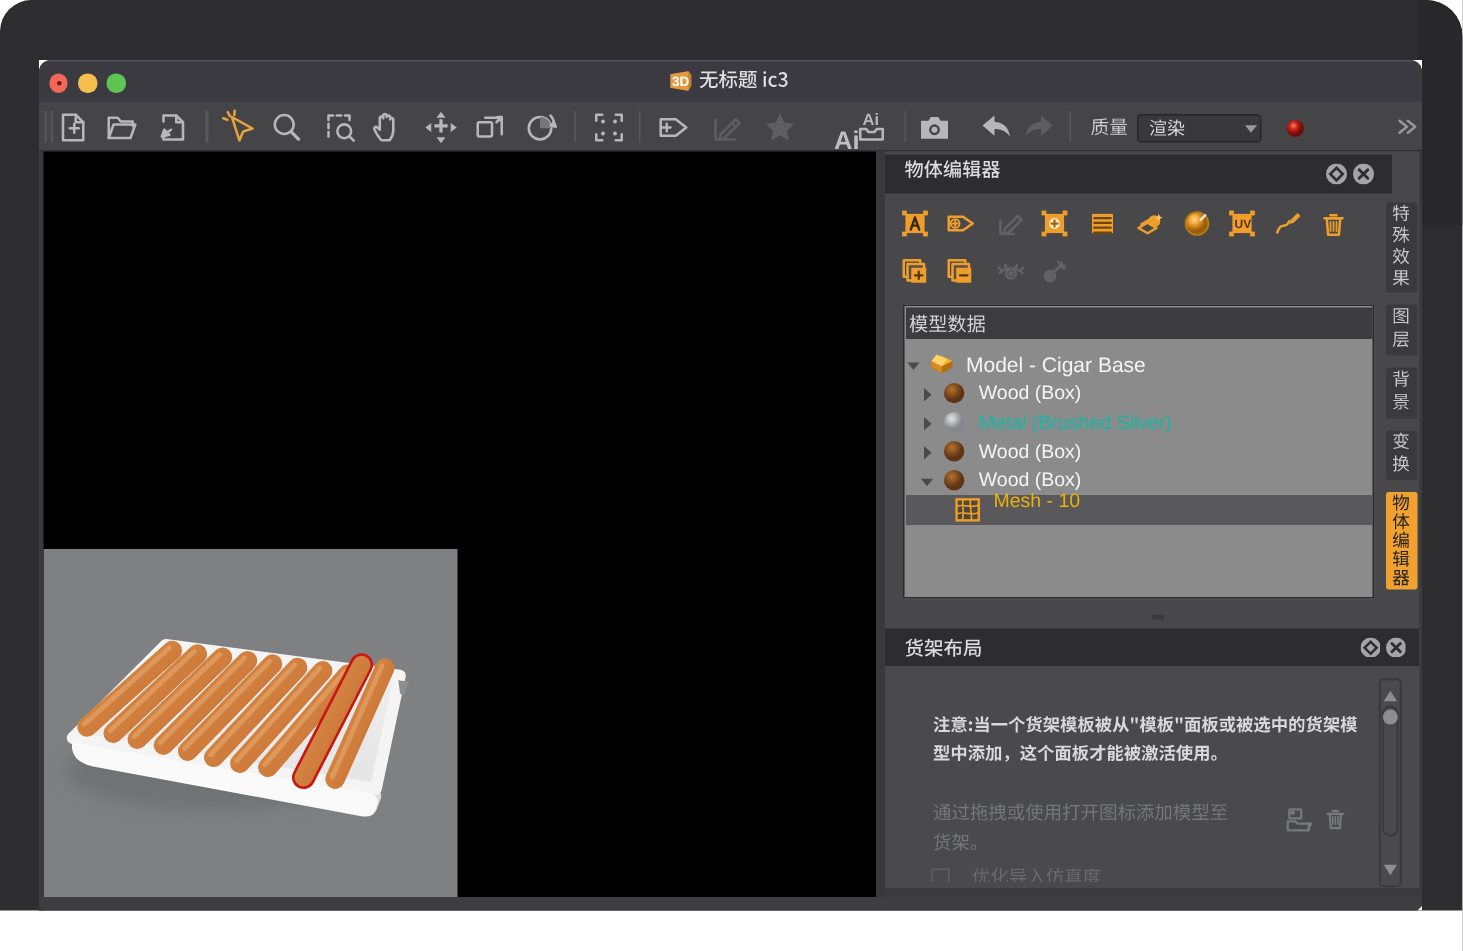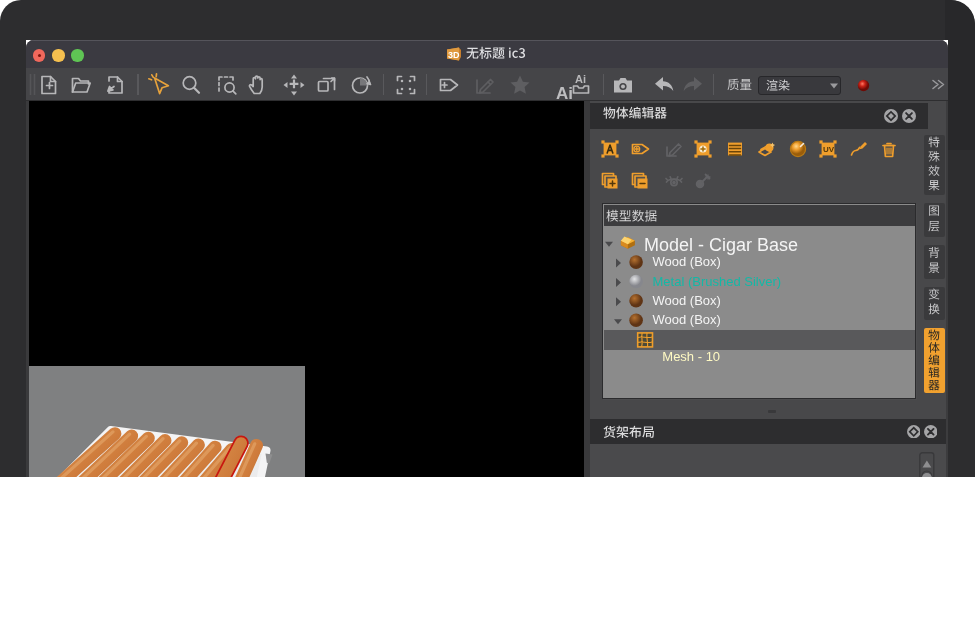--- a/index.html
+++ b/index.html
@@ -1,15 +1,15 @@
 <!DOCTYPE html>
 <html><head><meta charset="utf-8"><style>
 *{margin:0;padding:0;box-sizing:border-box}
 html,body{width:975px;height:634px;background:#fff;font-family:"Liberation Sans",sans-serif;overflow:hidden}
-#page{position:relative;width:975px;height:477px;overflow:hidden}
+#page{position:relative;width:975px;height:607px;overflow:hidden}
 .abs{position:absolute}
 </style></head><body>
 <div id="page">
 <div class="abs" style="left:0;top:0;width:975px;height:634px;background:#2d2d2f;border-radius:21px 25px 0 0"></div>
 <div class="abs" style="left:945px;top:0;width:30px;height:150px;background:#28282a;border-radius:0 24px 0 0"></div>
 <div class="abs" style="left:26px;top:40px;width:922px;height:578px;background:#fff"></div>
 <div id="win" class="abs" style="left:26px;top:40px;width:922px;height:578px;background:#48484a;border-radius:8px;overflow:hidden">
 <div class="abs" style="left:0;top:0;width:922px;height:28px;background:#3b3a41;border-top:1px solid #55545b"></div>
 <div class="abs" style="left:7.0px;top:9.2px;width:12.4px;height:12.4px;border-radius:50%;background:#f0685c"></div>
 <div class="abs" style="left:11.6px;top:13.8px;width:3.2px;height:3.2px;border-radius:50%;background:#7e150d"></div>
@@ -323,26 +323,26 @@
         <radialGradient id="sp3" cx="38%" cy="32%">
           <stop offset="0%" stop-color="#b5712f"></stop>
           <stop offset="100%" stop-color="#5f3415"></stop>
         </radialGradient>
         <circle cx="46.10000000000002" cy="219.2" r="6.8" fill="url(#sp3)"></circle>
         <g transform="translate(55.10000000000002,238.89999999999998)">
           <rect x="-7.4" y="-7" width="14.8" height="14" fill="#4c4a38" stroke="#ef9e2c" stroke-width="1.6"></rect>
 <path d="M-7,-2.5 C-3,-4 3,-1 7,-3 M-7,2.5 C-2,1 2,4 7,2 M-3,-7 C-4,-2 -2,2 -3.5,7 M2,-7 C1,-3 3,3 2.5,7" stroke="#ef9e2c" stroke-width="1.1" fill="none"></path>
         </g>
       </svg>
-<div class="abs" style="left:618px;top:194.9px;font-size:18px;color:#f4f4f4;white-space:nowrap">Model - Cigar Base</div>
+<div class="abs" style="left:618px;top:194.9px;font-size:14px;color:#f4f4f4;white-space:nowrap">Model - Cigar Base</div>
 <div class="abs" style="left:626.5px;top:214.3px;font-size:13px;color:#f4f4f4;white-space:nowrap">Wood (Box)</div>
 <div class="abs" style="left:626.5px;top:233.7px;font-size:13px;color:#14b8a6;white-space:nowrap">Metal (Brushed Silver)</div>
 <div class="abs" style="left:626.5px;top:253.0px;font-size:13px;color:#f4f4f4;white-space:nowrap">Wood (Box)</div>
 <div class="abs" style="left:626.5px;top:272.4px;font-size:13px;color:#f4f4f4;white-space:nowrap">Wood (Box)</div>
-<div class="abs" style="left:636.3px;top:309px;font-size:13px;color:#fef9c3;white-space:nowrap">Mesh - 10</div>
+<div class="abs" style="left:636.3px;top:286px;font-size:13px;color:#eab308;white-space:nowrap">Mesh - 10</div>
 <div class="abs" style="left:897.5px;top:94.5px;width:21px;height:60.5px;background:#3a3a3c;border-radius:2px"></div>
 <svg style="position:absolute;left:0;top:0;overflow:visible" width="1" height="1">
         <path transform="translate(902.1,106.4)" d="M5.4 -2.5C6 -1.9 6.6 -1.1 6.8 -0.6L7.6 -1C7.3 -1.6 6.6 -2.3 6.1 -2.9ZM7.6 -9.9V-8.6H5.3V-7.8H7.6V-6.3H4.6V-5.5H9V-4.1H4.8V-3.2H9V-0.2C9 0 9 0.1 8.8 0.1C8.6 0.1 7.9 0.1 7.2 0.1C7.4 0.3 7.5 0.7 7.5 0.9C8.4 0.9 9 0.9 9.4 0.8C9.8 0.6 9.9 0.4 9.9 -0.2V-3.2H11.2V-4.1H9.9V-5.5H11.3V-6.3H8.4V-7.8H10.8V-8.6H8.4V-9.9ZM1.1 -9C1 -7.5 0.8 -6 0.5 -5C0.6 -4.9 1 -4.7 1.1 -4.6C1.3 -5.2 1.5 -5.9 1.6 -6.6H2.5V-3.7C1.8 -3.5 1.1 -3.3 0.6 -3.2L0.7 -2.3L2.5 -2.9V0.9H3.4V-3.1L4.6 -3.5L4.5 -4.4L3.4 -4V-6.6H4.5V-7.5H3.4V-9.9H2.5V-7.5H1.7C1.8 -7.9 1.8 -8.4 1.9 -8.9Z" fill="#c9c9cb"></path>
         <path transform="translate(902.1,120.8)" d="M7.7 -9.8V-7.7H6.5C6.6 -8.2 6.7 -8.7 6.8 -9.2L6 -9.3C5.8 -8 5.4 -6.7 4.7 -5.8L4.9 -6.8L4.4 -7L4.2 -6.9H2.5C2.7 -7.5 2.8 -8 2.9 -8.6H5.2V-9.4H0.6V-8.6H2.1C1.7 -6.7 1.2 -5 0.3 -3.9C0.5 -3.7 0.8 -3.4 0.9 -3.2C1.5 -4 1.9 -5 2.3 -6.1H4C3.9 -5.2 3.7 -4.4 3.5 -3.7C3.1 -4 2.5 -4.4 2.1 -4.6L1.6 -3.9C2.1 -3.6 2.7 -3.2 3.2 -2.9C2.5 -1.4 1.7 -0.4 0.6 0.2C0.8 0.4 1.1 0.7 1.2 0.9C2.9 -0.2 4.2 -2.3 4.7 -5.7C4.9 -5.5 5.2 -5.4 5.4 -5.3C5.7 -5.7 5.9 -6.3 6.2 -6.9H7.7V-4.8H4.8V-4H7.2C6.5 -2.6 5.2 -1.3 4 -0.6C4.2 -0.5 4.5 -0.2 4.6 0.1C5.7 -0.7 6.9 -1.9 7.7 -3.3V1H8.5V-3.5C9.1 -2.1 10 -0.8 10.9 -0.1C11.1 -0.3 11.4 -0.6 11.6 -0.8C10.6 -1.4 9.6 -2.7 9 -4H11.3V-4.8H8.5V-6.9H10.8V-7.7H8.5V-9.8Z" fill="#c9c9cb"></path>
         <path transform="translate(902.1,135.1)" d="M2 -7.1C1.6 -6.2 1 -5.2 0.4 -4.5C0.6 -4.4 0.9 -4.1 1 -4C1.7 -4.7 2.3 -5.8 2.8 -6.9ZM3.9 -6.8C4.5 -6.1 5 -5.3 5.3 -4.7L6 -5.1C5.7 -5.7 5.1 -6.5 4.6 -7.1ZM2.4 -9.6C2.7 -9.2 3.1 -8.6 3.2 -8.2H0.7V-7.4H6.1V-8.2H3.4L4 -8.5C3.9 -8.9 3.5 -9.5 3.1 -9.9ZM1.6 -4.2C2.1 -3.8 2.6 -3.3 3.1 -2.7C2.4 -1.6 1.5 -0.6 0.4 0C0.6 0.2 1 0.5 1.1 0.6C2.1 -0 2.9 -0.9 3.6 -2C4.1 -1.4 4.6 -0.8 4.8 -0.3L5.5 -0.8C5.2 -1.4 4.7 -2.1 4.1 -2.8C4.4 -3.5 4.7 -4.2 4.9 -5L4.1 -5.2C3.9 -4.6 3.7 -4 3.5 -3.5C3.1 -3.9 2.7 -4.4 2.3 -4.7ZM7.8 -6.9H9.7C9.5 -5.4 9.1 -4 8.6 -2.9C8.1 -3.9 7.7 -5 7.5 -6.1ZM7.6 -9.9C7.3 -7.8 6.7 -5.8 5.7 -4.5C5.9 -4.4 6.2 -4 6.3 -3.8C6.5 -4.2 6.8 -4.5 7 -4.9C7.3 -3.9 7.6 -2.9 8.1 -2.1C7.4 -1.1 6.4 -0.3 5.2 0.3C5.4 0.5 5.7 0.8 5.8 1C6.9 0.4 7.8 -0.4 8.5 -1.3C9.1 -0.4 9.9 0.4 10.8 0.9C10.9 0.7 11.2 0.4 11.4 0.2C10.5 -0.3 9.7 -1.1 9 -2.1C9.8 -3.4 10.3 -5 10.6 -6.9H11.3V-7.8H8C8.2 -8.4 8.3 -9.1 8.4 -9.8Z" fill="#c9c9cb"></path>
         <path transform="translate(902.1,149.5)" d="M1.9 -9.3V-4.6H5.4V-3.6H0.7V-2.8H4.7C3.7 -1.7 2 -0.7 0.4 -0.2C0.6 0 0.9 0.3 1 0.6C2.6 -0 4.3 -1.2 5.4 -2.5V0.9H6.4V-2.5C7.5 -1.3 9.3 -0.1 10.8 0.5C10.9 0.3 11.2 -0.1 11.4 -0.2C9.9 -0.7 8.2 -1.7 7.1 -2.8H11.1V-3.6H6.4V-4.6H10V-9.3ZM2.8 -6.6H5.4V-5.4H2.8ZM6.4 -6.6H9.1V-5.4H6.4ZM2.8 -8.6H5.4V-7.4H2.8ZM6.4 -8.6H9.1V-7.4H6.4Z" fill="#c9c9cb"></path>
       </svg>
 <div class="abs" style="left:897.5px;top:163px;width:21px;height:34px;background:#3a3a3c;border-radius:2px"></div>
 <svg style="position:absolute;left:0;top:0;overflow:visible" width="1" height="1">
         <path transform="translate(902.1,174.9)" d="M4.4 -3.3C5.4 -3.1 6.6 -2.7 7.2 -2.3L7.6 -3C6.9 -3.3 5.7 -3.6 4.8 -3.8ZM3.2 -1.8C4.9 -1.6 6.9 -1.1 8 -0.7L8.4 -1.4C7.3 -1.8 5.3 -2.2 3.7 -2.4ZM1 -9.4V0.9H1.8V0.4H9.9V0.9H10.8V-9.4ZM1.8 -0.3V-8.6H9.9V-0.3ZM4.9 -8.4C4.3 -7.4 3.3 -6.5 2.3 -5.9C2.5 -5.7 2.8 -5.5 2.9 -5.3C3.2 -5.6 3.6 -5.9 4 -6.2C4.3 -5.8 4.8 -5.4 5.2 -5.1C4.2 -4.6 3.1 -4.3 2.1 -4.1C2.2 -3.9 2.4 -3.6 2.5 -3.4C3.6 -3.6 4.9 -4.1 6 -4.7C7 -4.1 8.1 -3.7 9.2 -3.5C9.3 -3.7 9.5 -4 9.7 -4.2C8.7 -4.4 7.6 -4.7 6.7 -5.1C7.6 -5.7 8.3 -6.3 8.8 -7.2L8.3 -7.4L8.2 -7.4H5.1C5.3 -7.6 5.5 -7.9 5.6 -8.1ZM4.5 -6.6 4.5 -6.7H7.6C7.2 -6.3 6.6 -5.9 6 -5.5C5.4 -5.8 4.8 -6.2 4.5 -6.6Z" fill="#c9c9cb"></path>

